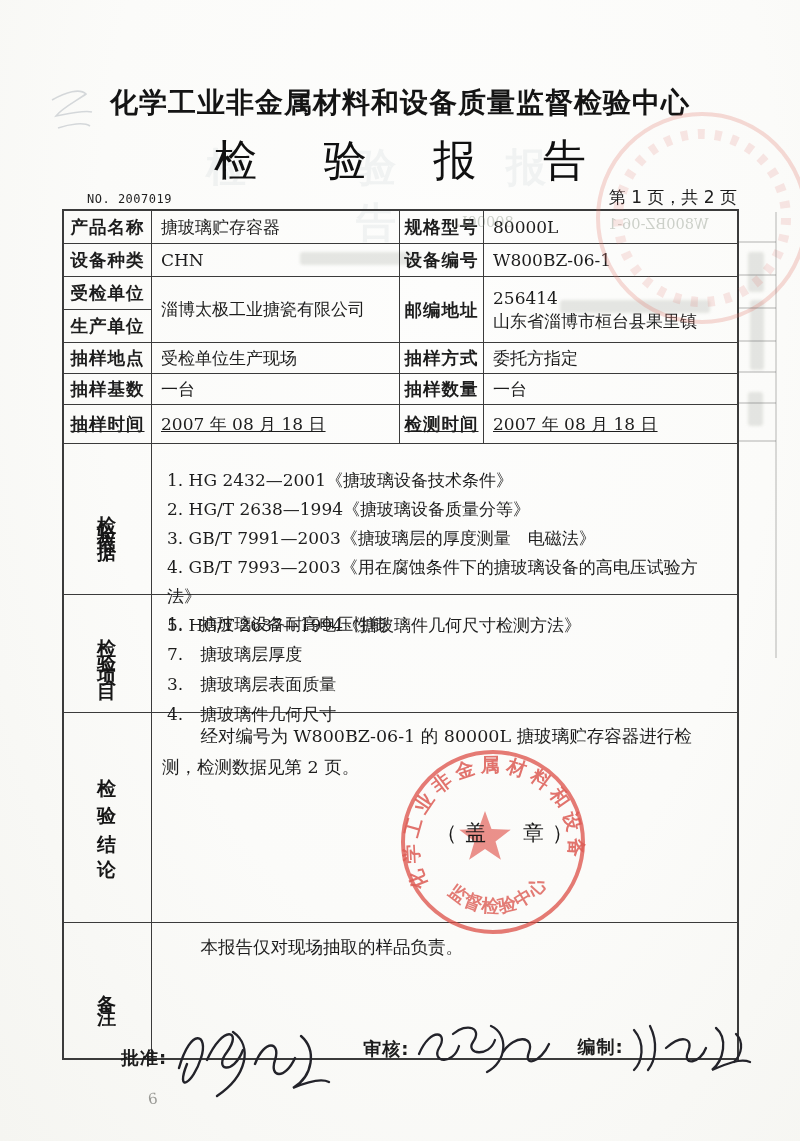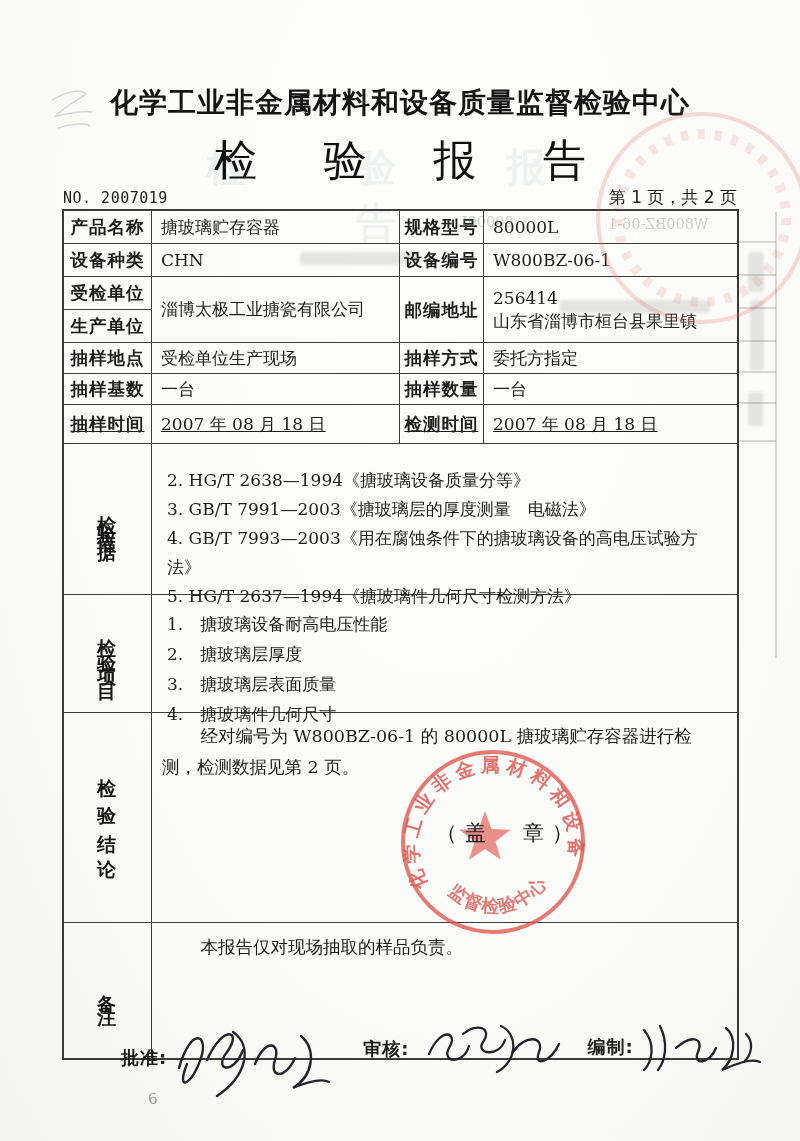--- a/index.html
+++ b/index.html
@@ -25,21 +25,21 @@
   .title-ghost {
     position:absolute; left:150px; top:140px; width:500px; text-align:center;
     font-size:40px; font-weight:700; letter-spacing:1.2em; color:rgba(140,155,165,0.10);
     pointer-events:none;
   }
   .meta-row {
     position:absolute; left:63px; top:186px; width:674px;
     display:flex; justify-content:space-between; align-items:baseline;
     font-size:17px;
   }
-  .report-no { font-family:"DejaVu Sans Mono","Liberation Mono",monospace; font-size:15px; letter-spacing:0.5px; }
+  .report-no { font-family:"DejaVu Sans Mono","Liberation Mono",monospace; font-size:12px; letter-spacing:0.5px;margin-left:24px; }
   .page-ind { font-size:17px; }
 
   
   .doc-table {
     position:absolute; left:62px; top:209px; width:677px; height:851px;
     border:2px solid #3b3b3b; background:transparent;
     display:flex; flex-direction:column;
   }
   .info-grid {
     display:grid;
@@ -94,21 +94,21 @@
   .remark-text { padding:10px 12px 0 10px; text-indent:2.2em; font-size:17.5px; line-height:1.7; }
 
   
   .sig-row {
     position:absolute; left:63px; top:1018px; width:690px;
     display:flex; align-items:flex-start;
   }
   .sig-group { display:flex; align-items:center; }
   .sig-label { font-weight:700; font-size:18px; letter-spacing:1px; white-space:nowrap; }
   .g1 { margin-left:58px; }
-  .g2 { margin-left:26px;gap:10px; }
+  .g2 { margin-left:26px; }
   .g3 { margin-left:18px; }
   .sig-svg { display:block; }
 
   
   .overlay { position:absolute; left:0; top:0; width:800px; height:1141px; pointer-events:none; }
   .seal-layer { z-index:4; }
   .ghost {
     position:absolute; transform:scaleX(-1);
     color:rgba(112,122,106,0.34); font-size:14.5px;
     font-family:"DejaVu Serif","Liberation Serif",serif; z-index:2; pointer-events:none;
@@ -183,36 +183,37 @@
       <div class="cell lbl last-row">检测时间</div>
       <div class="cell val last-col last-row">2007 年 08 月 18 日</div>
     </div>
 
     <div class="section sec-basis">
       <div class="sec-label">
         <span class="vtext sp-sm">检验依据</span>
       </div>
       <div class="sec-content">
         <div class="list">
+          <div>1. HG 2432—2001《搪玻璃设备技术条件》</div>
           <div>2. HG/T 2638—1994《搪玻璃设备质量分等》</div>
           <div>3. GB/T 7991—2003《搪玻璃层的厚度测量　电磁法》</div>
           <div>4. GB/T 7993—2003《用在腐蚀条件下的搪玻璃设备的高电压试验方法》</div>
           <div>5. HG/T 2637—1994《搪玻璃件几何尺寸检测方法》</div>
         </div>
       </div>
     </div>
 
     <div class="section sec-items">
       <div class="sec-label">
         <span class="vtext sp-md">检验项目</span>
       </div>
       <div class="sec-content">
         <div class="list items-list">
           <div>1.　搪玻璃设备耐高电压性能</div>
-          <div>2.　搪玻璃层厚度</div>
+          <div>7.　搪玻璃层厚度</div>
           <div>3.　搪玻璃层表面质量</div>
           <div>4.　搪玻璃件几何尺寸</div>
         </div>
       </div>
     </div>
 
     <div class="section sec-concl">
       <div class="sec-label">
         <span class="vtext sp-lg">检验结论</span>
       </div>

